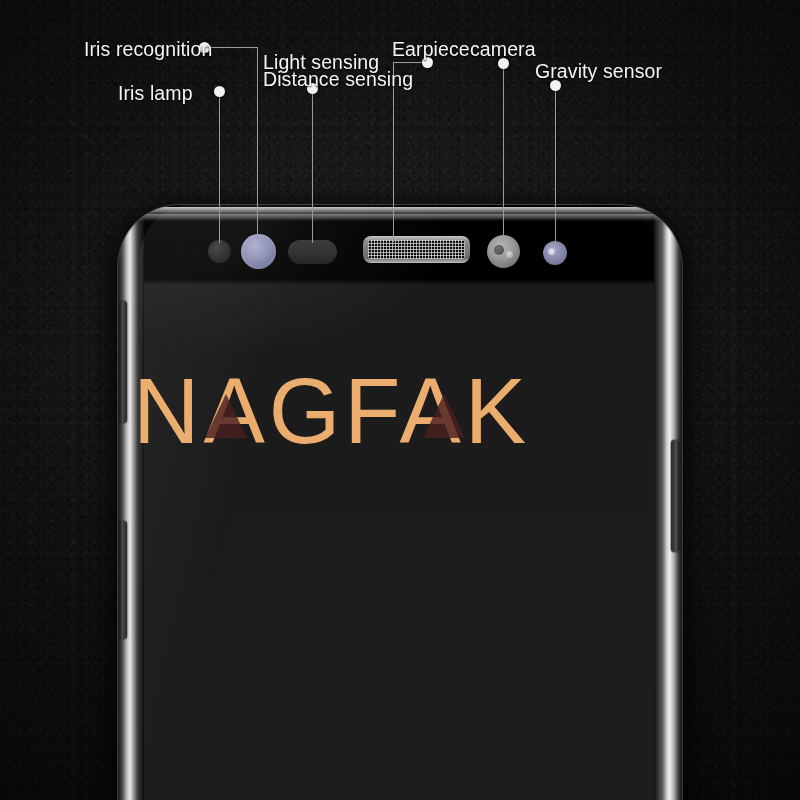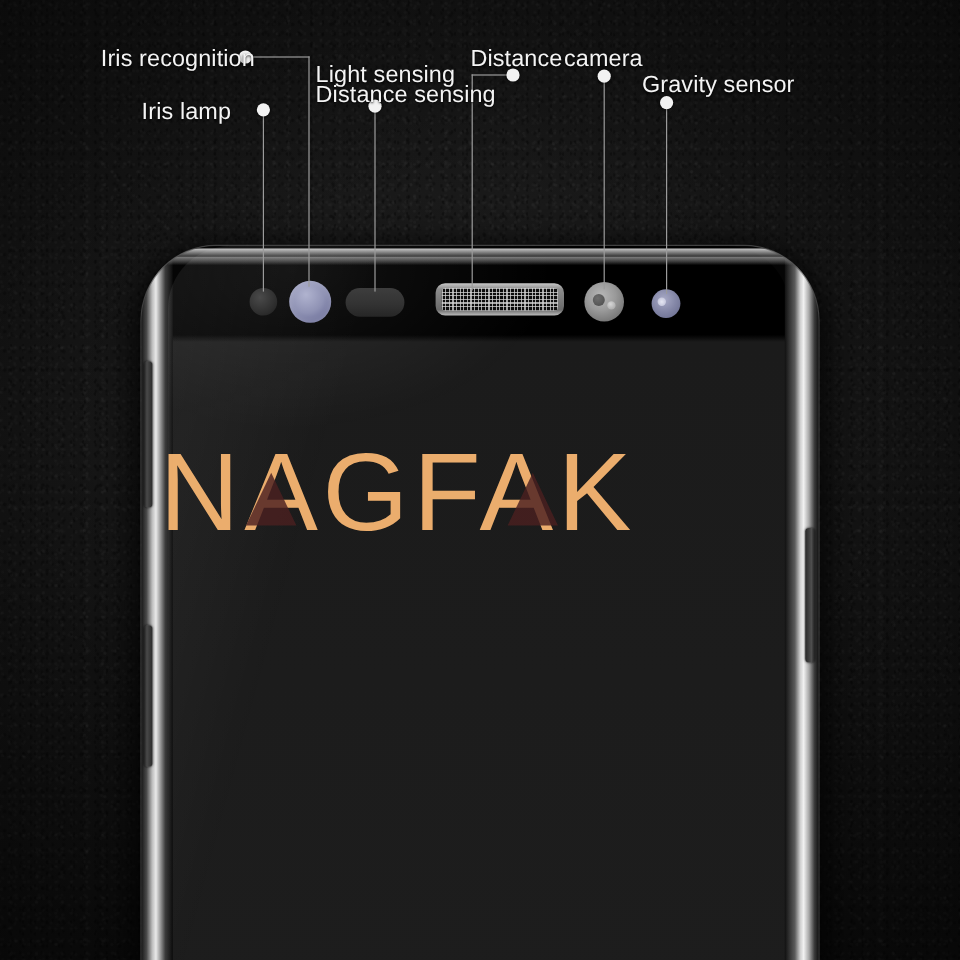--- a/index.html
+++ b/index.html
@@ -336,19 +336,19 @@
   <div class="dot" style="left:498px; top:58px;"></div>
   <div class="dot" style="left:550px; top:80px;"></div>
 
   <div class="callout-label" style="left:84px;  top:38px;">Iris recognition</div>
 
   <div class="callout-label" style="left:118px; top:82px;">Iris lamp</div>
 
   <div class="callout-label" style="left:263px; top:38px;margin-top:13px;">Light sensing</div>
   <div class="callout-label" style="left:263px; top:68px;">Distance sensing</div>
 
-  <div class="callout-label" style="left:392px; top:38px;">Distance</div>
+  <div class="callout-label" style="left:392px; top:38px;">Earpiece</div>
 
   <div class="callout-label" style="left:470px; top:38px;">camera</div>
 
   <div class="callout-label" style="left:535px; top:60px;">Gravity sensor</div>
 
 </div>
 
 </body></html>

